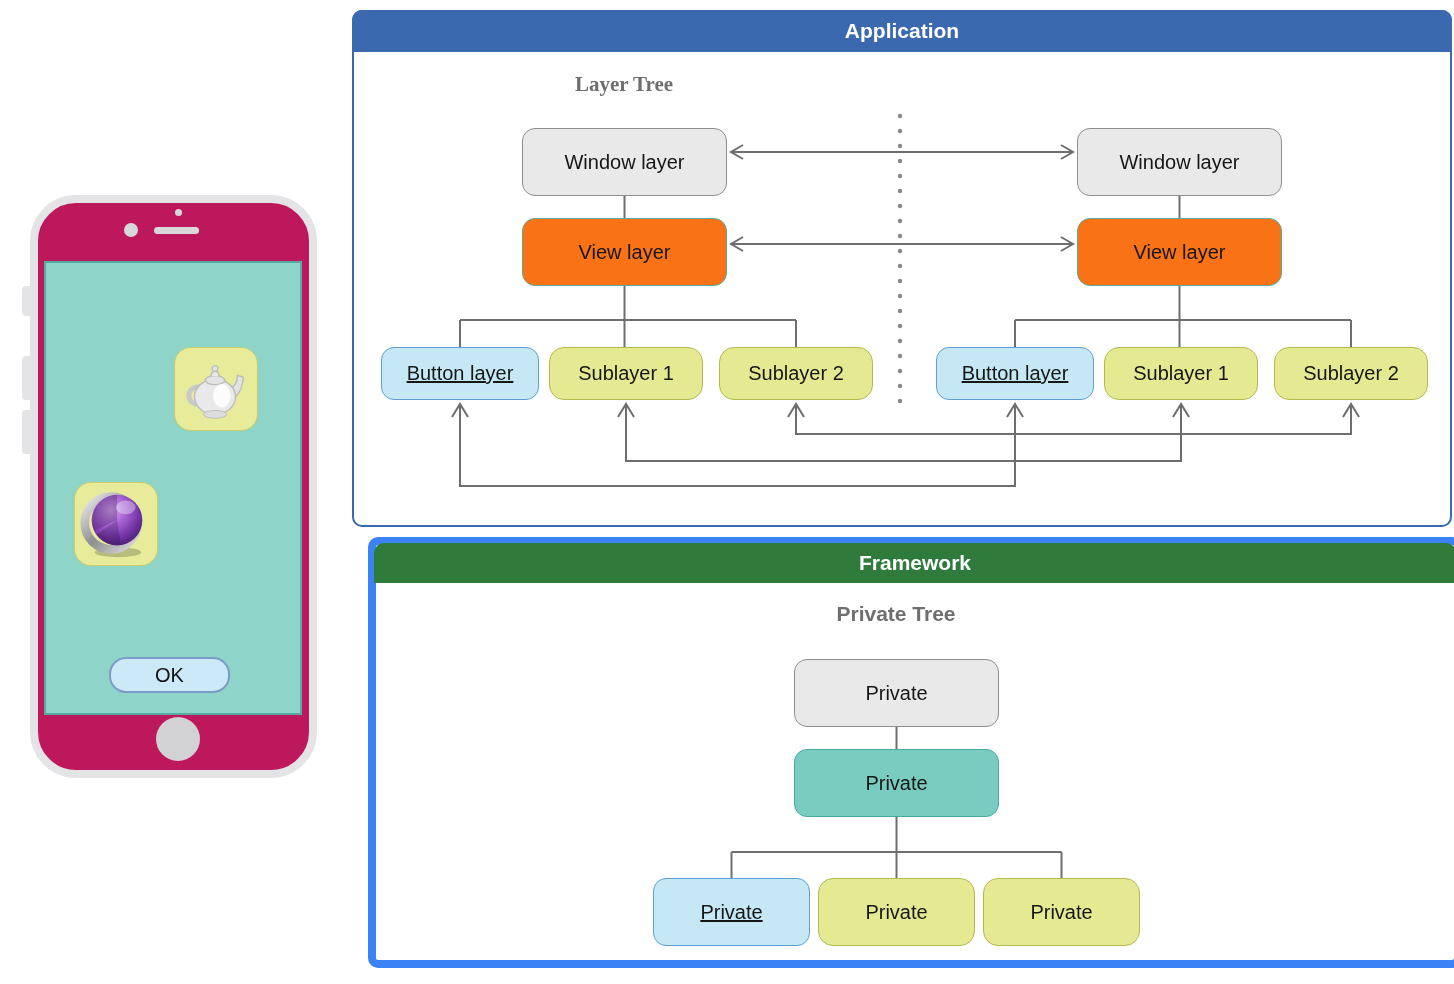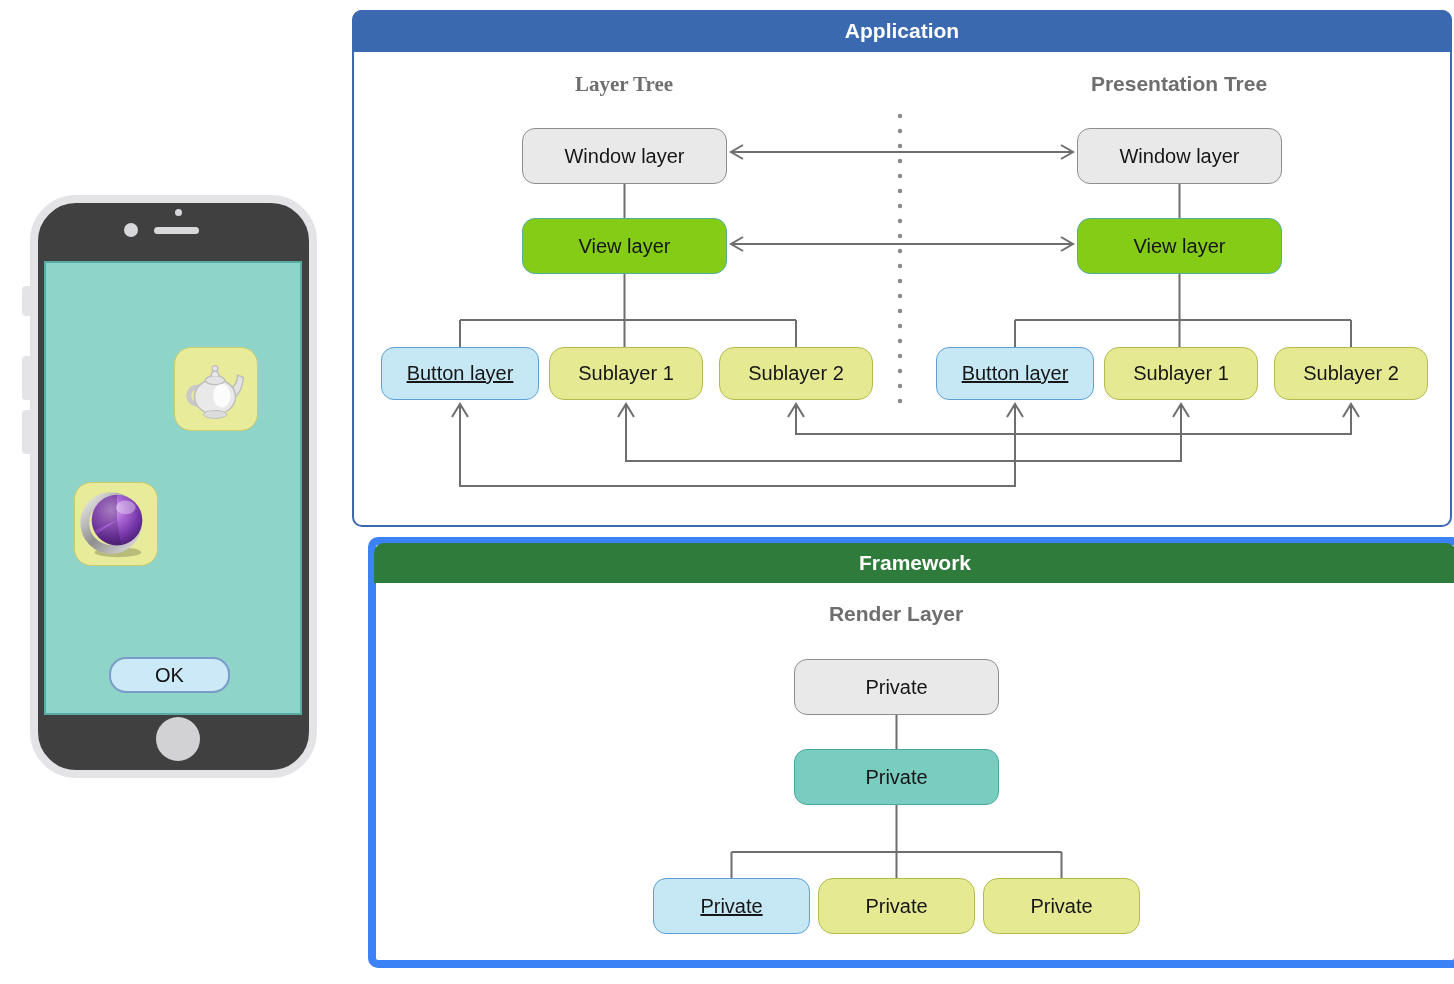--- a/index.html
+++ b/index.html
@@ -23,33 +23,33 @@
   }
   .panel-app .panel-header{background:#3b69b0;}
   .panel-fw .panel-header{background:#2e7b3c;height:40px;line-height:40px;}
 
   .tree-title{
     position:absolute;z-index:2;color:#6e6e6e;font-size:21px;font-weight:bold;text-align:center;
   }
 
   
   .node{
-    position:absolute;z-index:2;box-sizing:border-box;height:56px;border-radius:13px;
+    position:absolute;z-index:2;box-sizing:border-box;height:68px;border-radius:13px;
     display:flex;align-items:center;justify-content:center;
     font-size:20px;color:#161616;background:#e9e9e9;border:1.5px solid #8e8e8e;
   }
-  .node-teal{background:#84cc16;border-color:#53ada1;}
+  .node-teal{background:#f97316;border-color:#53ada1;}
   .node-teal-deep{background:#79ccc0;border-color:#49a99c;}
   .node-blue{background:#c5e8f4;border-color:#5f9fd6;text-decoration:underline;}
   .node-yellow{background:#e5ea92;border-color:#b3ba4e;border-radius:15px;}
 
   
   .phone{
     position:absolute;left:18px;top:195px;width:287px;height:583px;box-sizing:border-box;
-    background:#404040;border:8px solid #e4e4e7;border-radius:46px;z-index:2;
+    background:#be185d;border:8px solid #e4e4e7;border-radius:46px;z-index:2;
   }
   .nub{position:absolute;width:8px;background:#e4e4e7;border-radius:4px 0 0 4px;z-index:1;}
   .nub1{left:10px;top:286px;height:30px;}
   .nub2{left:10px;top:356px;height:44px;}
   .nub3{left:10px;top:410px;height:44px;}
   .cam-dot{position:absolute;left:137px;top:6px;width:7px;height:7px;border-radius:50%;background:#d8d8db;}
   .cam{position:absolute;left:86px;top:20px;width:14px;height:14px;border-radius:50%;background:#d8d8db;}
   .speaker{position:absolute;left:116px;top:24px;width:45px;height:7px;border-radius:4px;background:#d8d8db;}
   .screen{
     position:absolute;left:6px;top:58px;width:258px;height:454px;box-sizing:border-box;
@@ -97,39 +97,38 @@
     <path class="line" d="M1331 417 L1339 404 L1347 417"></path>
 
     <path class="line" d="M884.5 711 V749 M884.5 801 V878 M719.5 852 H1049.5 M719.5 852 V878 M1049.5 852 V878"></path>
   </svg>
 
   <div class="panel panel-app">
     <div class="panel-header">Application</div>
   </div>
 
   <div class="tree-title" style="left:470px;top:72px;width:284px;font-family:Liberation Serif, serif;">Layer Tree</div>
-  <div class="tree-title" style="left:1020px;top:72px;width:294px;">Presentation Tree</div>
 
   <div class="node" style="left:510px;top:128px;width:205px;">Window layer</div>
   <div class="node node-teal" style="left:510px;top:218px;width:205px;">View layer</div>
   <div class="node node-blue" style="left:369px;top:347px;width:158px;height:53px;">Button layer</div>
   <div class="node node-yellow" style="left:537px;top:347px;width:154px;height:53px;">Sublayer 1</div>
   <div class="node node-yellow" style="left:707px;top:347px;width:154px;height:53px;">Sublayer 2</div>
 
   <div class="node" style="left:1065px;top:128px;width:205px;">Window layer</div>
   <div class="node node-teal" style="left:1065px;top:218px;width:205px;">View layer</div>
   <div class="node node-blue" style="left:924px;top:347px;width:158px;height:53px;">Button layer</div>
   <div class="node node-yellow" style="left:1092px;top:347px;width:154px;height:53px;">Sublayer 1</div>
   <div class="node node-yellow" style="left:1262px;top:347px;width:154px;height:53px;">Sublayer 2</div>
 
   <div class="panel panel-fw">
     <div class="panel-header">Framework</div>
   </div>
 
-  <div class="tree-title" style="left:742px;top:602px;width:284px;">Render Layer</div>
+  <div class="tree-title" style="left:742px;top:602px;width:284px;">Private Tree</div>
 
   <div class="node" style="left:782px;top:659px;width:205px;">Private</div>
   <div class="node node-teal-deep" style="left:782px;top:749px;width:205px;">Private</div>
   <div class="node node-blue" style="left:641px;top:878px;width:157px;">Private</div>
   <div class="node node-yellow" style="left:806px;top:878px;width:157px;">Private</div>
   <div class="node node-yellow" style="left:971px;top:878px;width:157px;">Private</div>
 
   <div class="nub nub1"></div>
   <div class="nub nub2"></div>
   <div class="nub nub3"></div>

